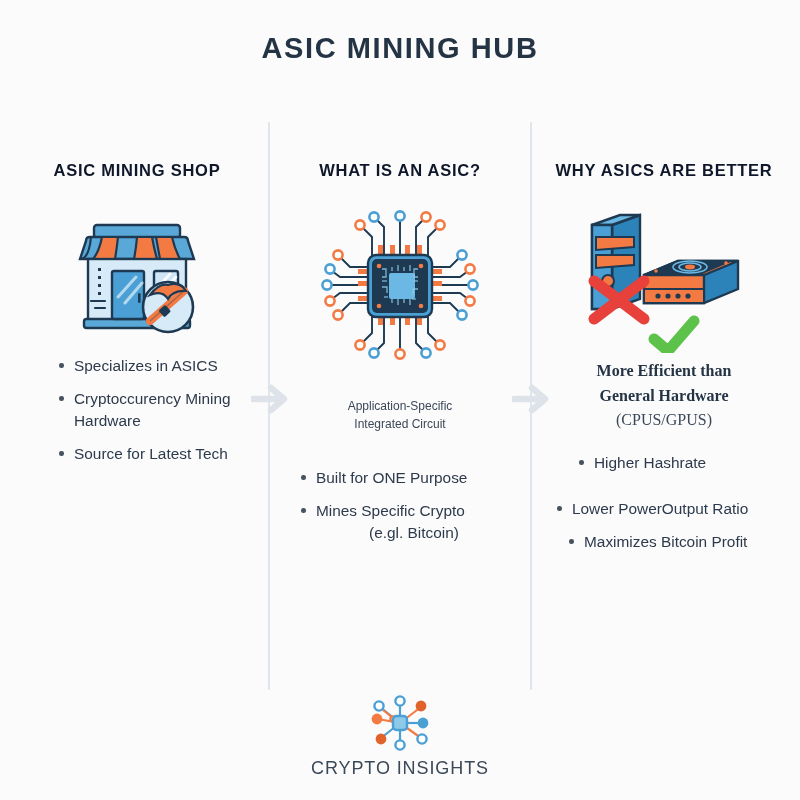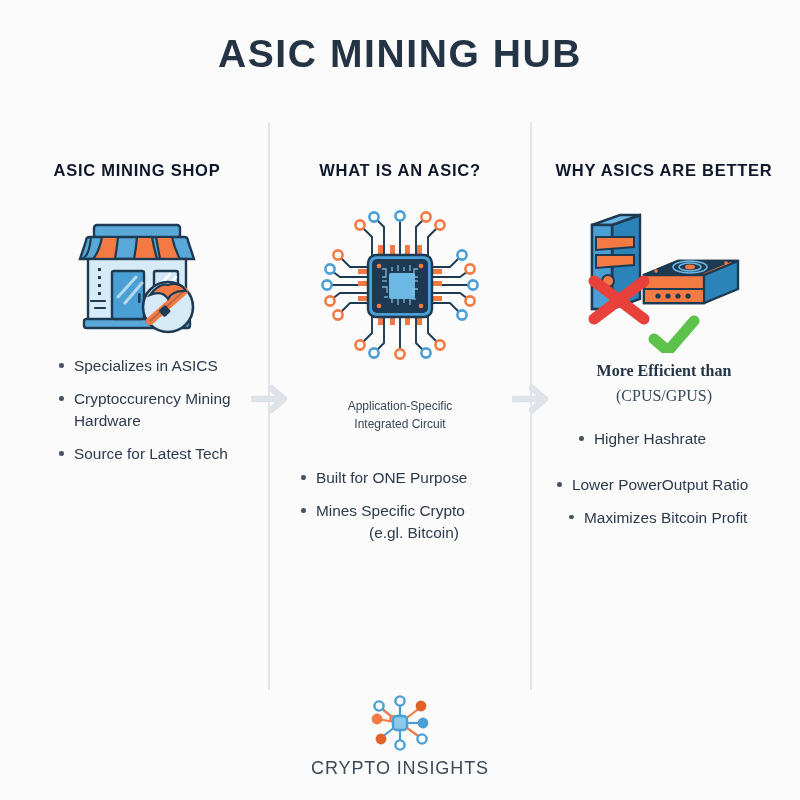--- a/index.html
+++ b/index.html
@@ -24,21 +24,21 @@
     height: 800px;
   }
 
   
   .poster-title {
     position: absolute;
     top: 30px;
     left: 0;
     width: 800px;
     text-align: center;
-    font-size: 39px;
+    font-size: 29px;
     font-weight: bold;
     letter-spacing: 1.6px;
     color: #253445;
     line-height: 1.25;
   }
 
   
   .divider {
     position: absolute;
     top: 122px;
@@ -401,20 +401,21 @@
           <path d="M16 78 L66 116"></path>
           <path d="M66 78 L16 116"></path>
         </g>
 
         <path d="M76 136 L90 148 L116 118" stroke="#5cc24a" stroke-width="11" fill="none" stroke-linecap="round" stroke-linejoin="round"></path>
       </svg>
     </div>
 
     <div class="lead-3">
       <div>More Efficient than</div>
+      <div>General Hardware</div>
       <div class="light">(CPUS/GPUS)</div>
     </div>
 
     <ul class="bullets list-3">
       <li class="i0">Higher Hashrate</li>
       <li class="i1">Lower PowerOutput Ratio</li>
       <li class="i2">Maximizes Bitcoin Profit</li>
     </ul>
   </div>
 

